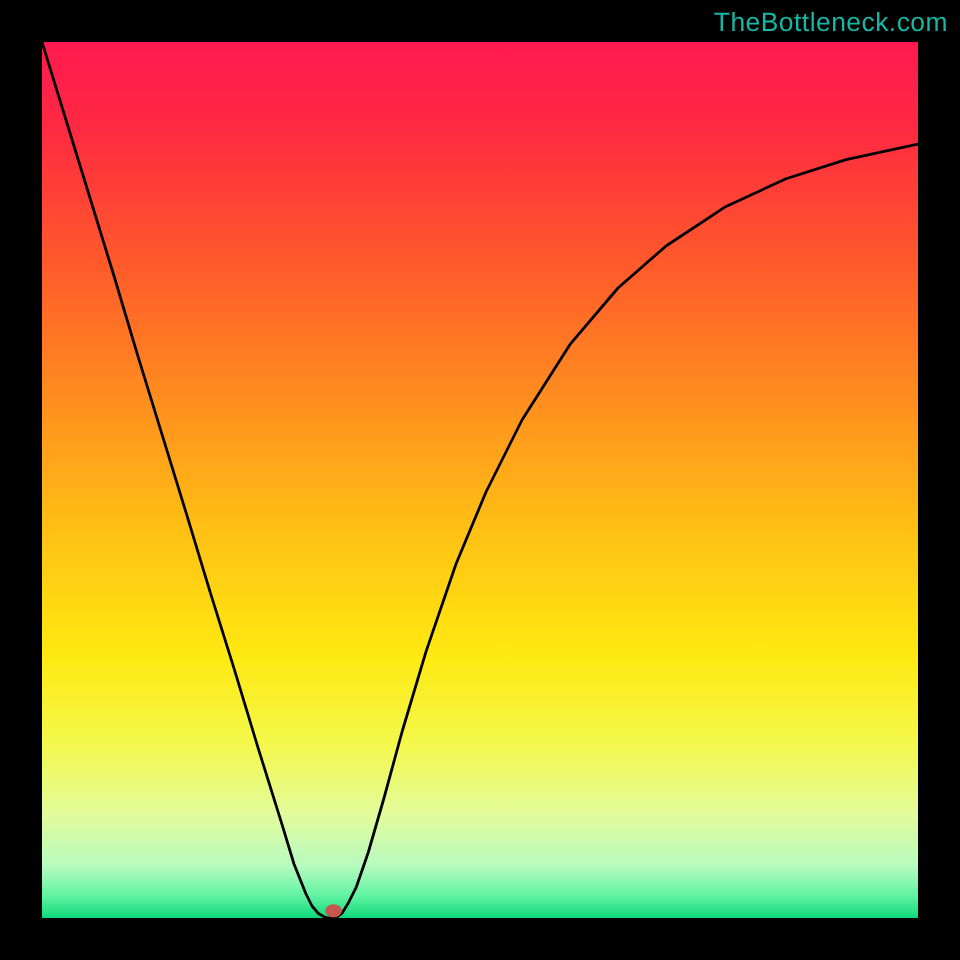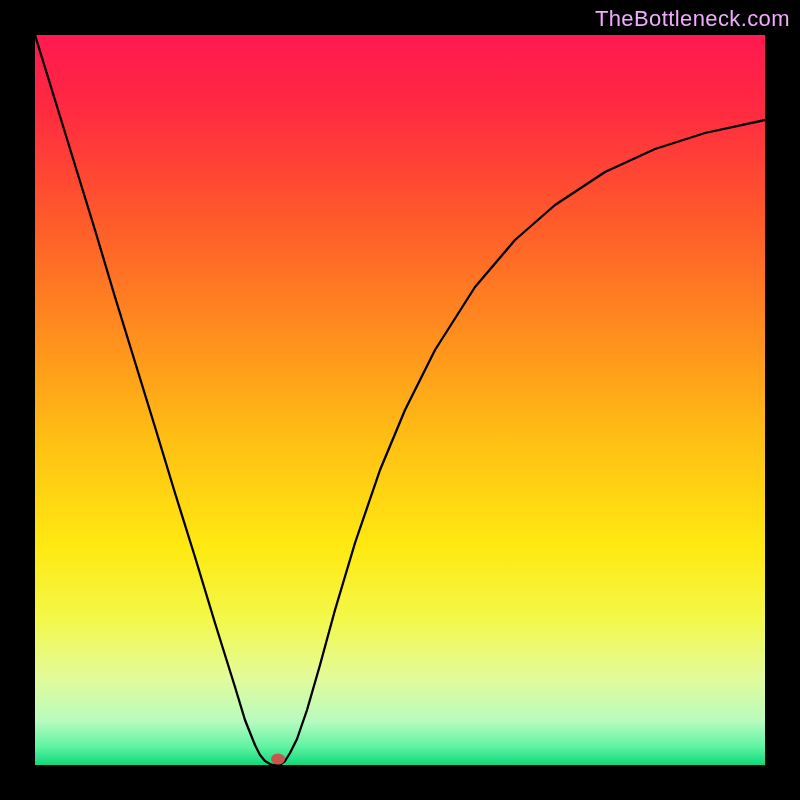--- a/index.html
+++ b/index.html
@@ -39,21 +39,21 @@
     left: 0;
     top: 0;
     width: 100%;
     height: 100%;
     pointer-events: none;
   }
   .attribution {
     position: absolute;
     top: 6px;
     right: 10px;
-    color: #f0abfc;
+    color: #14b8a6;
     font-size: 22px;
     letter-spacing: 0.4px;
   }
   .marker {
     position: absolute;
     width: 14px;
     height: 11px;
     border-radius: 50%;
     transform: translate(-50%, -50%);
   }

